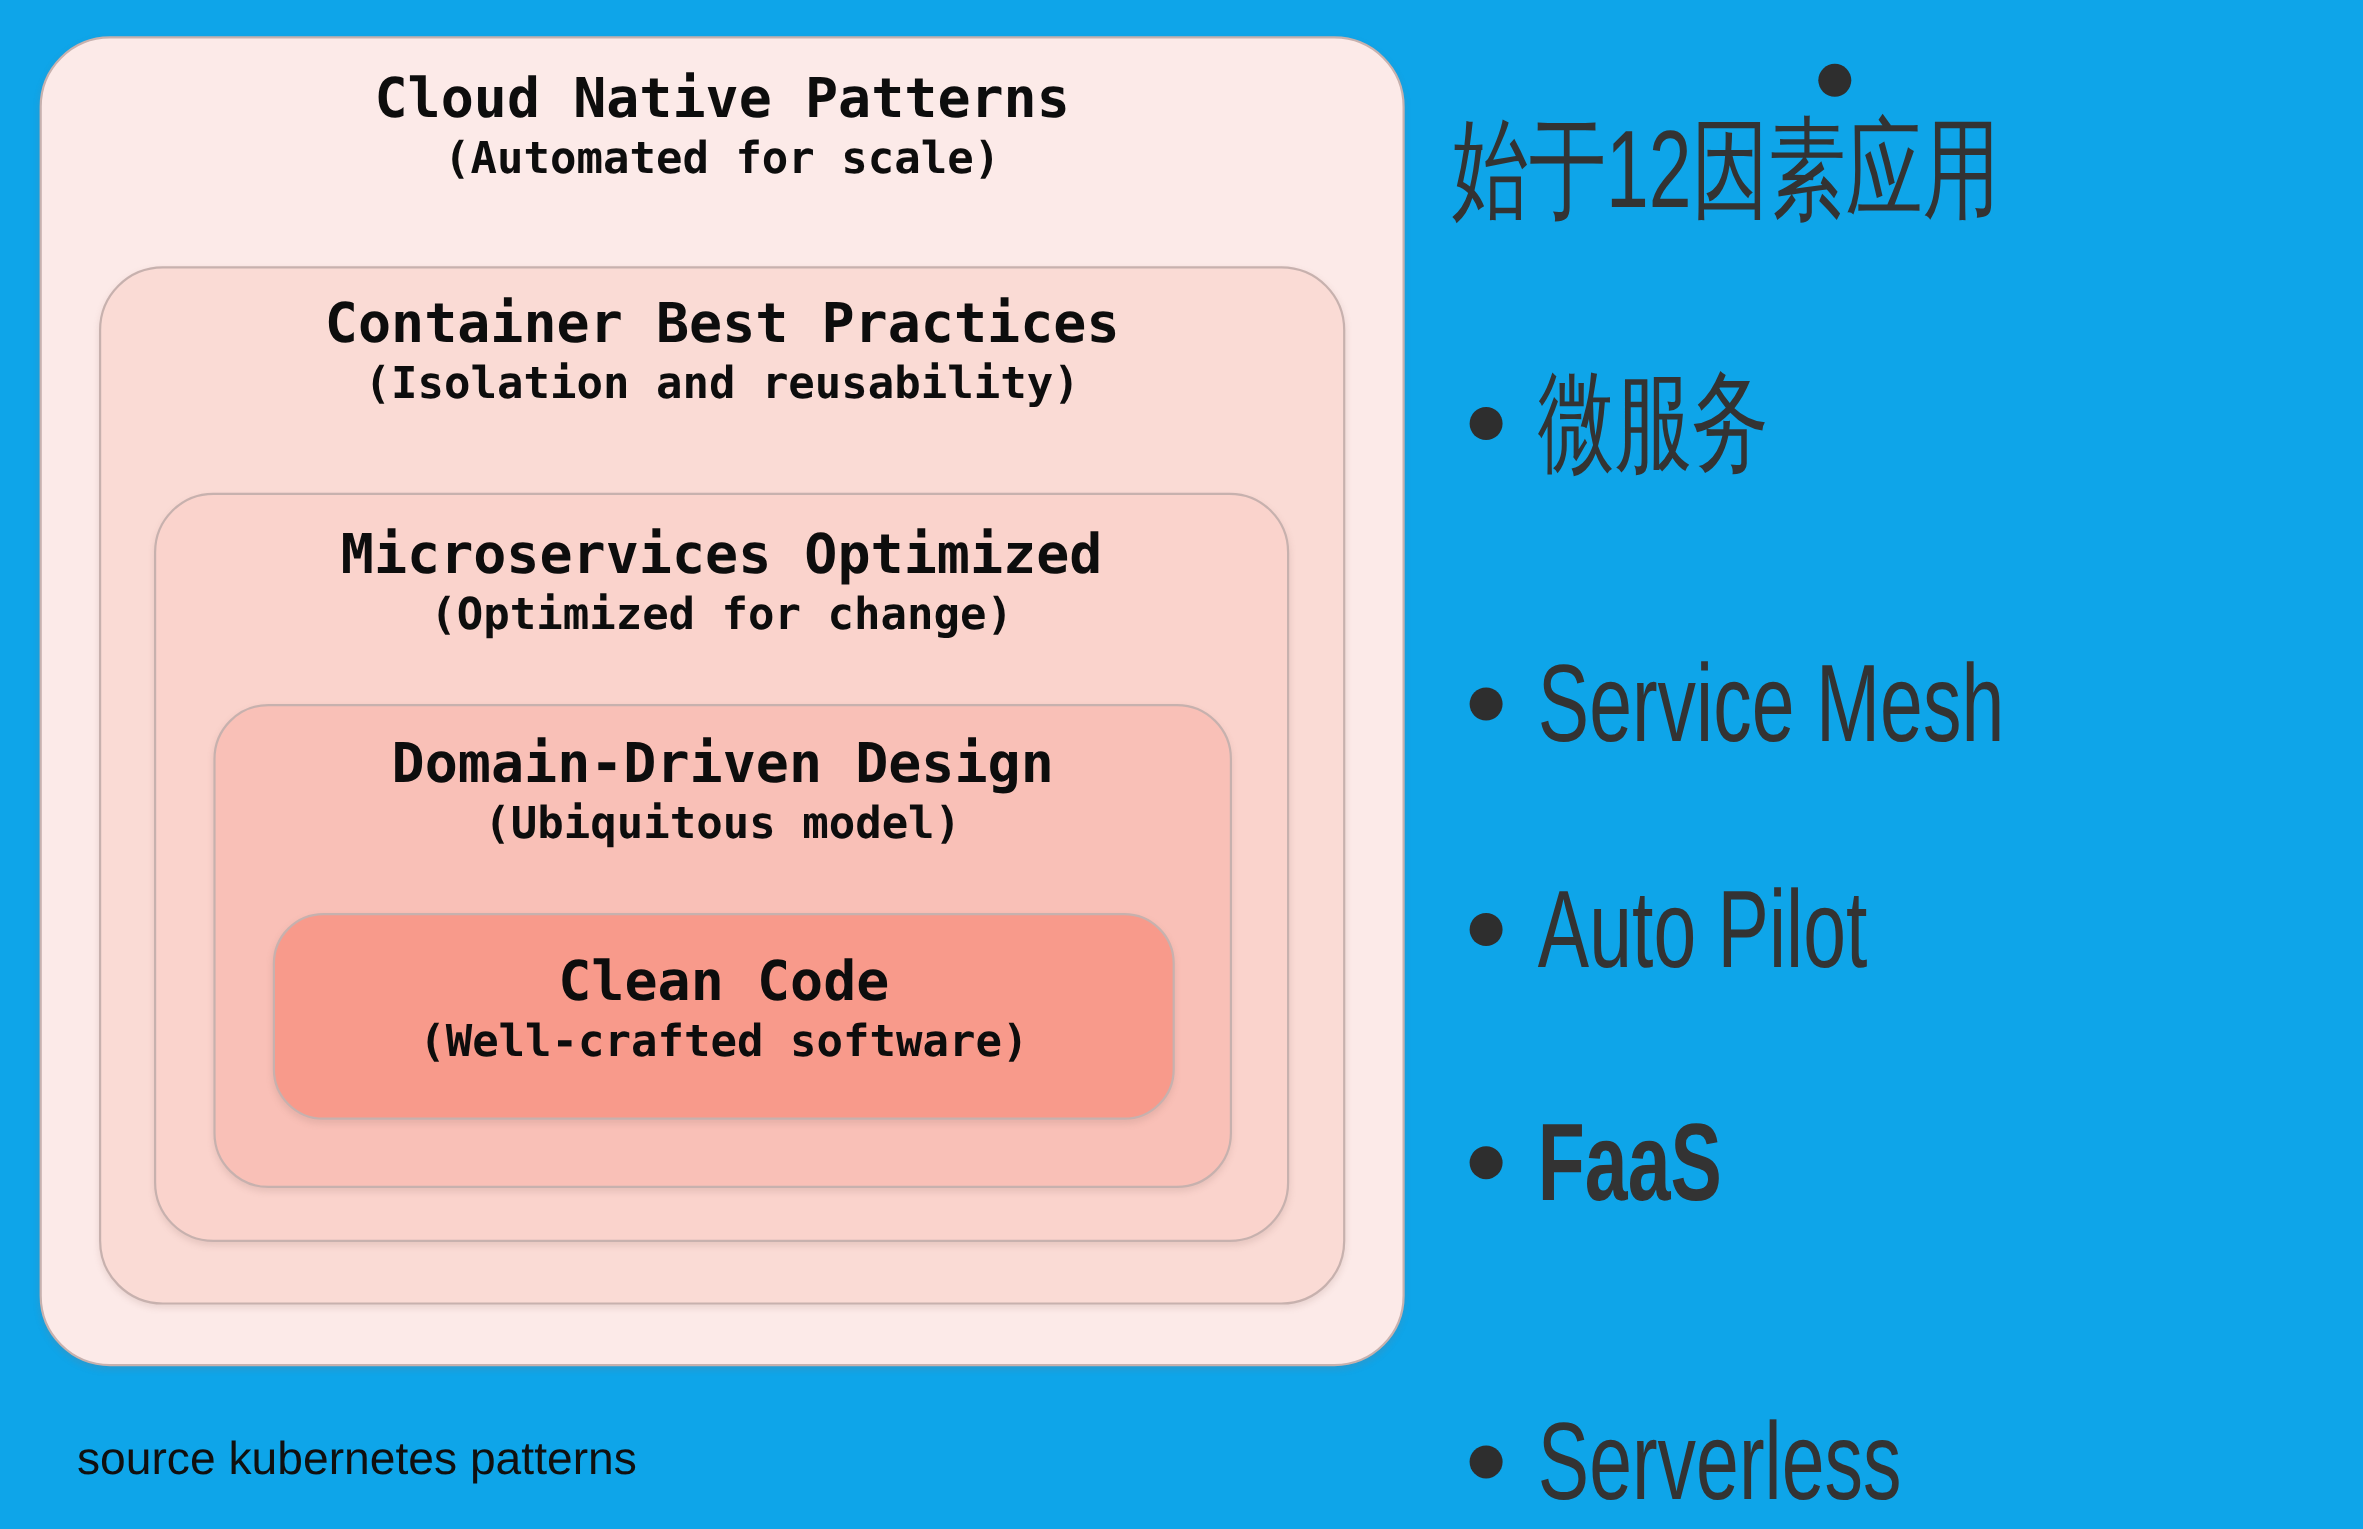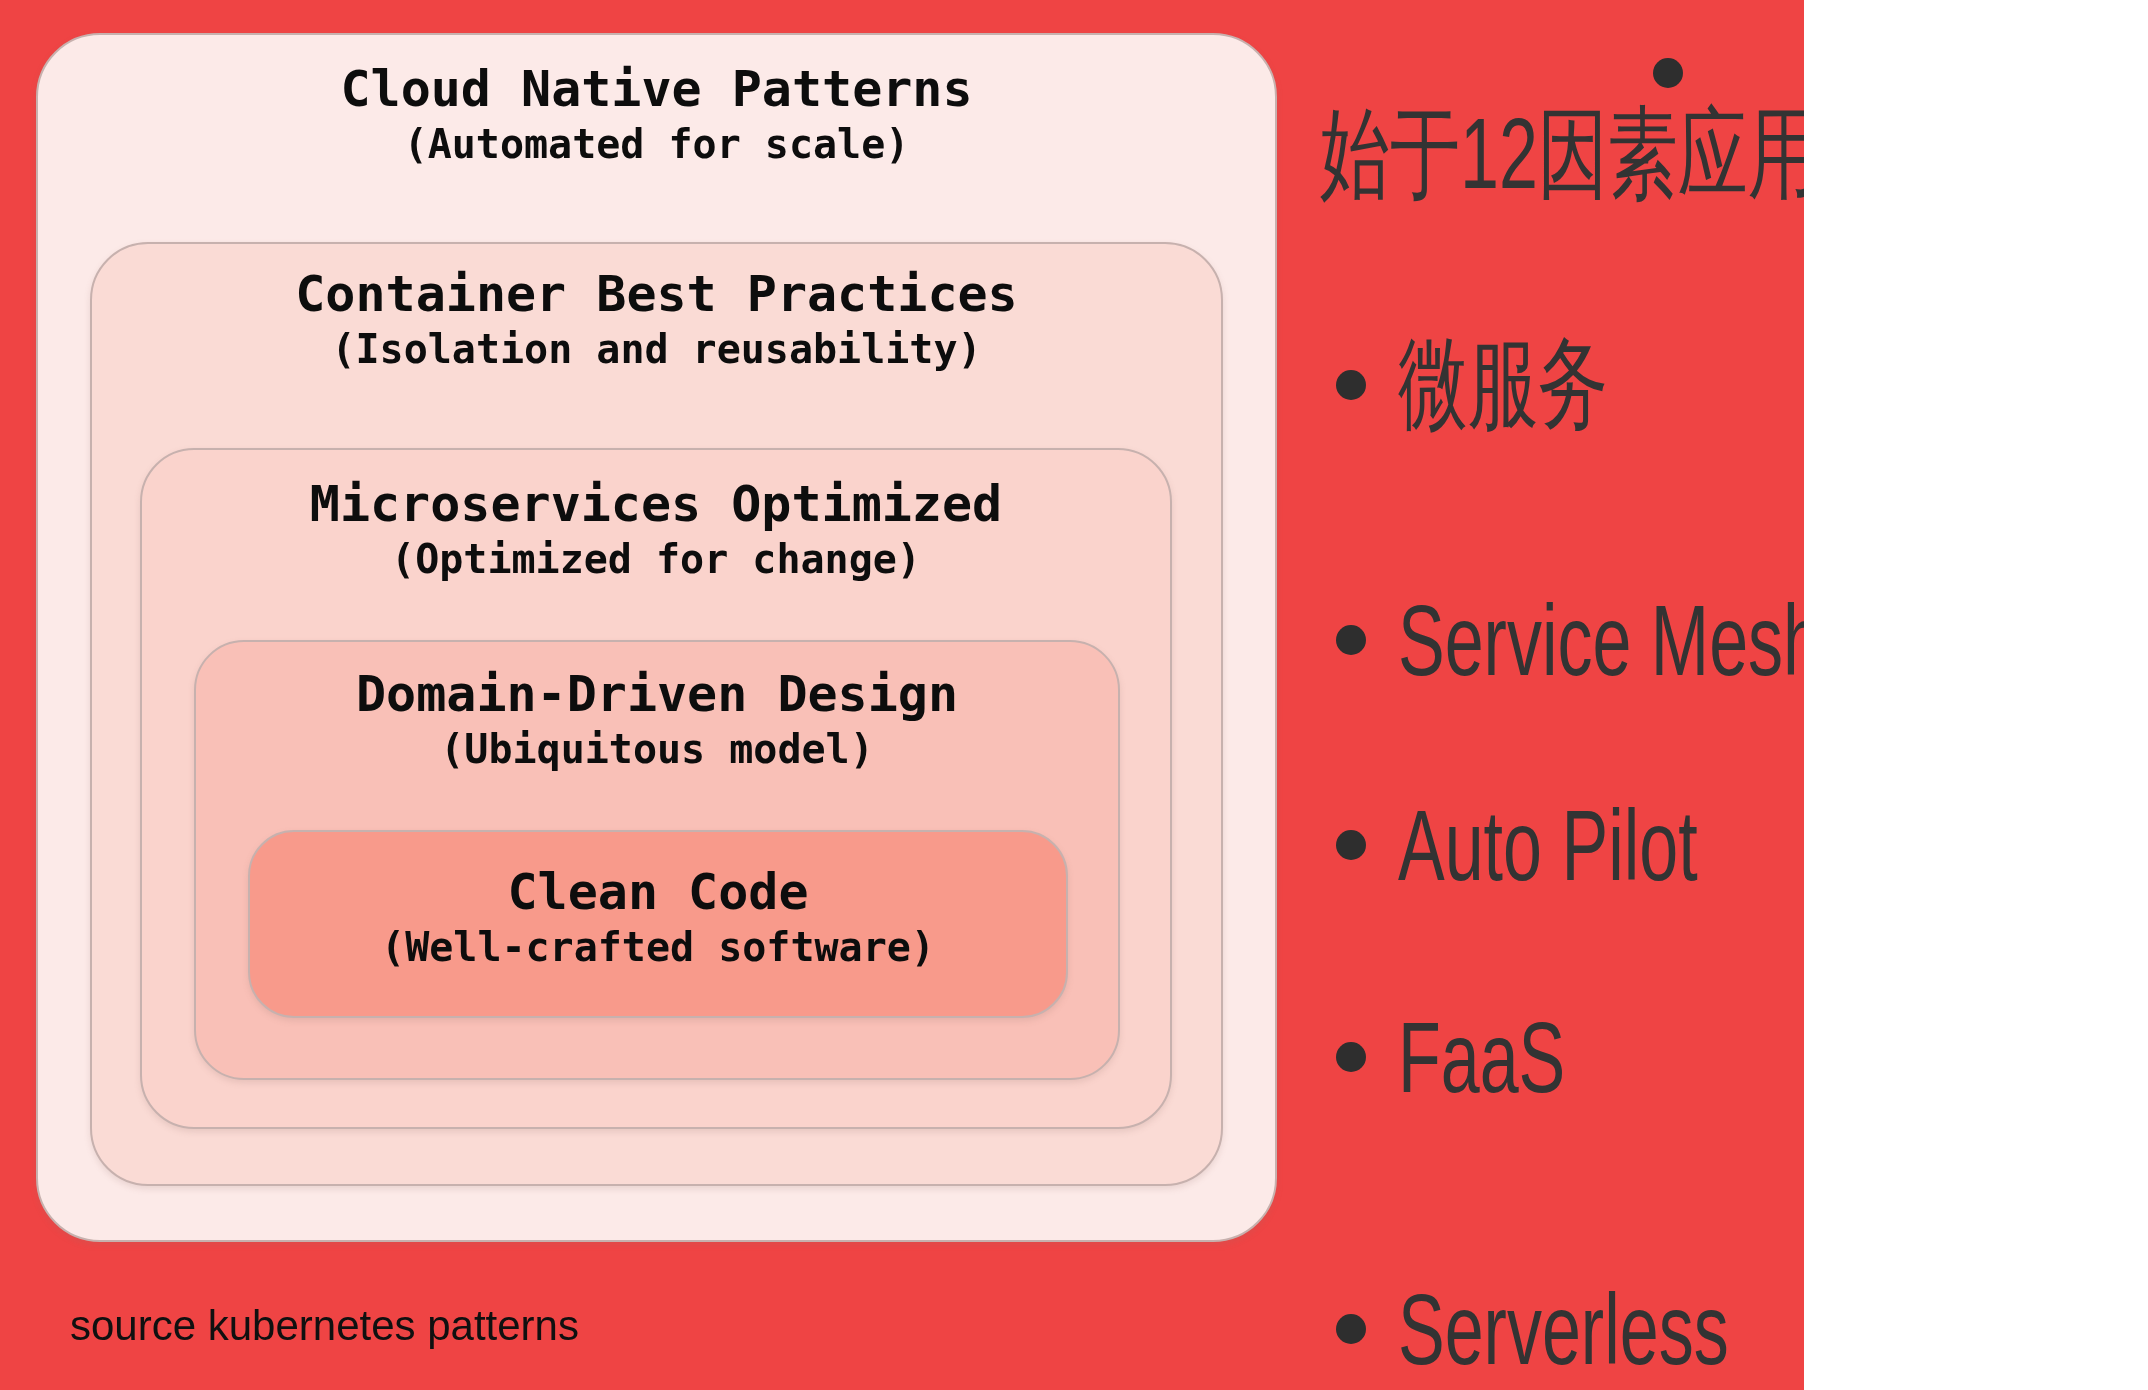--- a/index.html
+++ b/index.html
@@ -1,23 +1,23 @@
 <!DOCTYPE html>
 <html><head>
 <meta charset="utf-8">
 <style>
   * { margin: 0; padding: 0; box-sizing: border-box; }
   html, body { background: #ffffff; }
   body { font-family: "Liberation Sans", sans-serif; }
 
   .slide {
     position: relative;
-    width: 1804px;
+    width: 2148px;
     height: 1390px;
-    background: #ef4444;
+    background: #0ea5e9;
     overflow: hidden;
   }
 
   
   .diagram { position: absolute; left: 0; top: 0; width: 1320px; height: 1390px; }
 
   .layer {
     position: absolute;
     border: 2px solid #c7b1ae;
     box-shadow: 0 3px 6px rgba(150, 110, 105, 0.18);
@@ -84,21 +84,21 @@
     color: #333333;
     white-space: nowrap;
     transform: scaleX(0.70);
     transform-origin: left center;
     font-family: "Liberation Sans", sans-serif;
   }
   .bullet-1 { top: 58px; flex-direction: column; }
   .bullet-2 { top: 310px; }
   .bullet-3 { top: 565px; }
   .bullet-4 { top: 770px; }
-  .bullet-5 { top: 982px; }
+  .bullet-5 { top: 982px; font-weight: bold; }
   .bullet-6 { top: 1254px; }
 </style>
 </head>
 <body>
 
 <div class="slide">
 
   <div class="diagram">
 
     <div class="layer layer-1">

